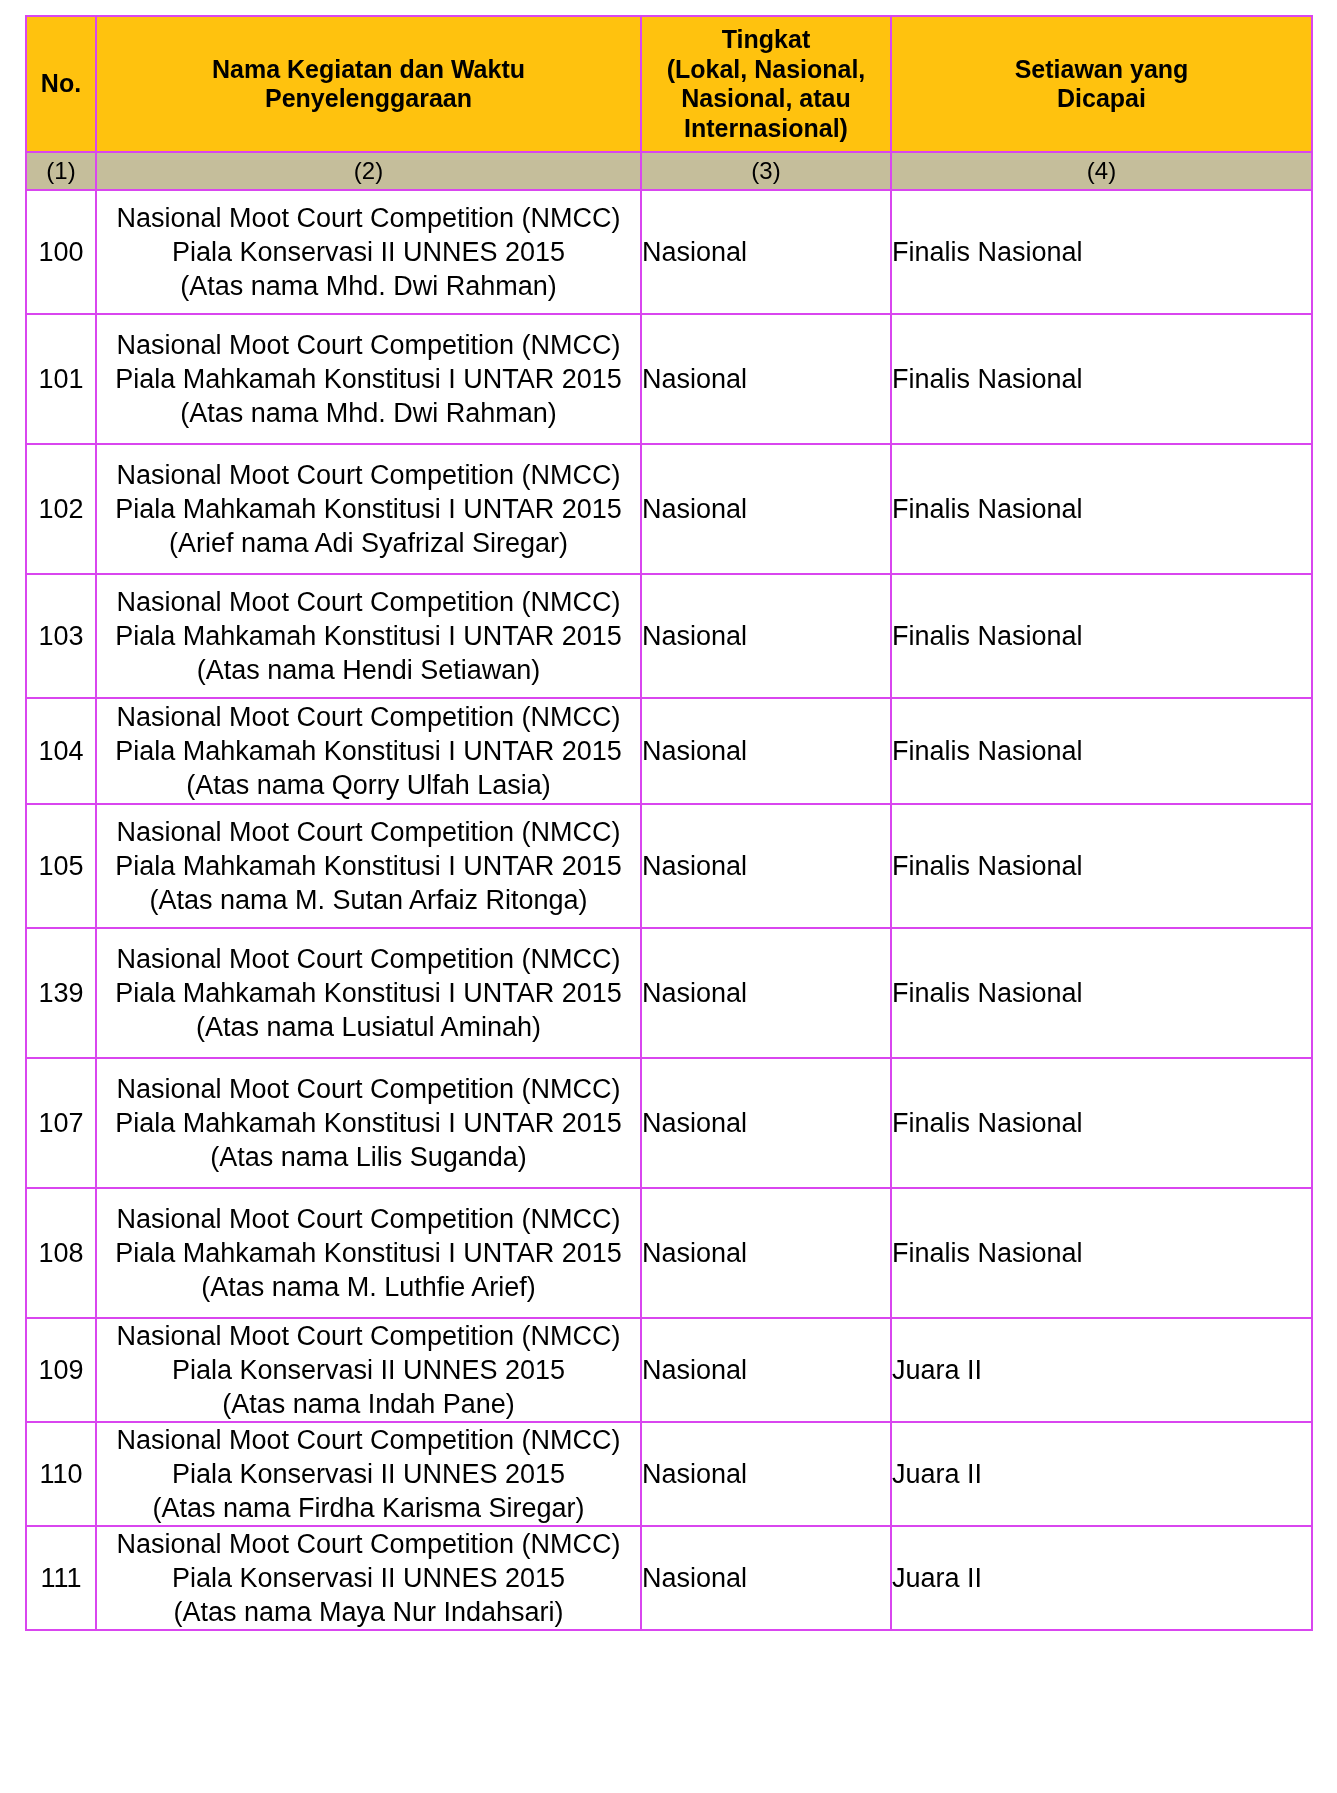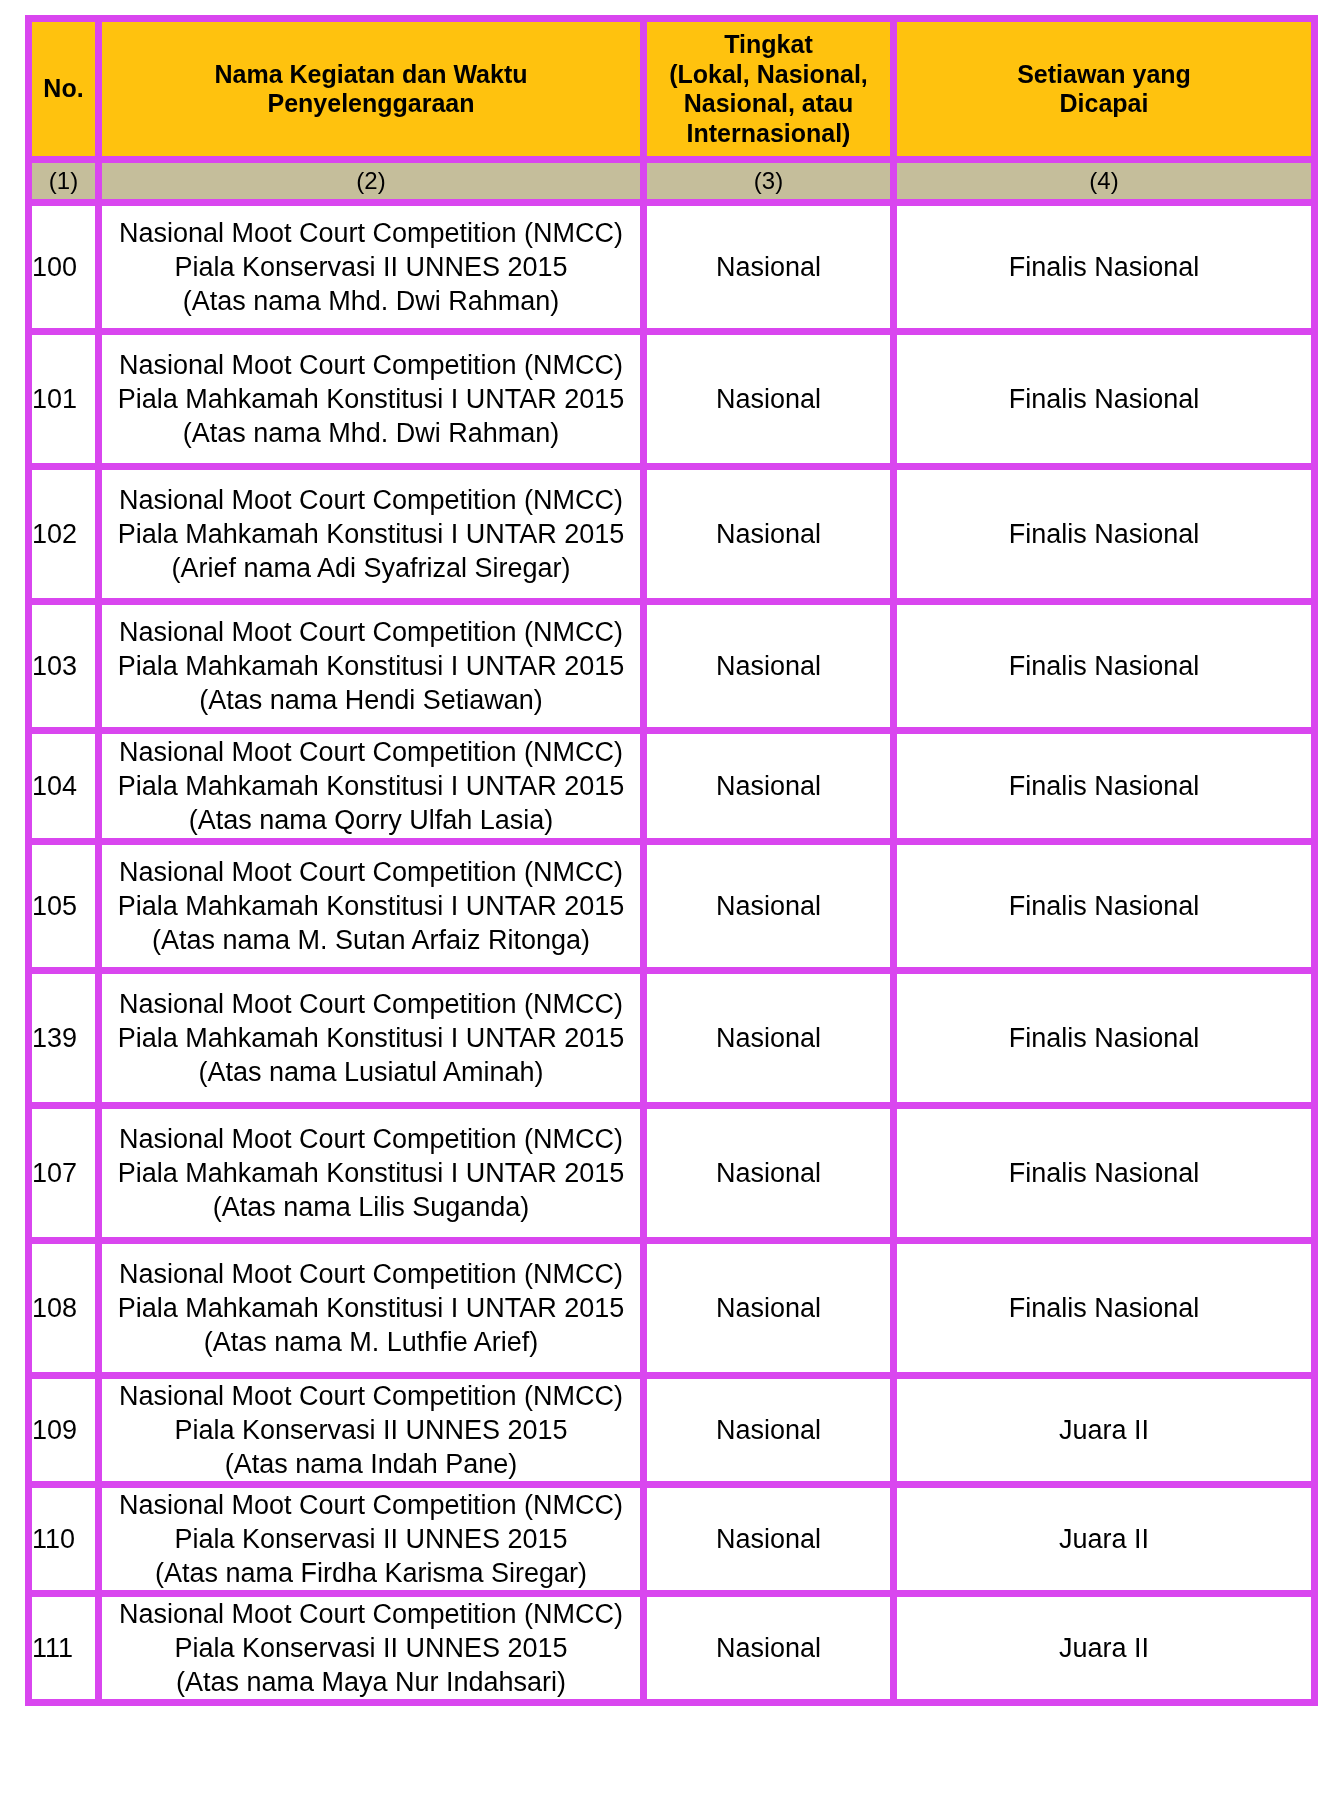--- a/index.html
+++ b/index.html
@@ -28,21 +28,21 @@
     width: 1286px;
   }
 
   table.achievement-table col.c-no    { width: 70px; }
   table.achievement-table col.c-name  { width: 545px; }
   table.achievement-table col.c-level { width: 250px; }
   table.achievement-table col.c-ach   { width: 421px; }
 
   table.achievement-table th,
   table.achievement-table td {
-    border: 7px solid #d946ef;
+    border: 2px solid #d946ef;
     padding: 0;
     vertical-align: middle;
   }
 
   
   tr.header-row th {
     background: #FFC20E;
     font-weight: bold;
     font-size: 25px;
     line-height: 1.18;
@@ -62,37 +62,37 @@
   }
 
   
   tbody tr td {
     background: #ffffff;
     font-size: 27px;
     line-height: 1.26;
   }
 
   td.cell-no {
-    text-align: left;
+    text-align: center;
     font-size: 27px;
   }
 
   td.cell-name {
     text-align: center;
     padding: 6px 10px 6px 14px;
   }
 
   td.cell-name .line {
     display: block;
     white-space: nowrap;
   }
 
   td.cell-level,
   td.cell-ach {
-    text-align: center;
+    text-align: left;
     padding: 4px 6px;
   }
 
   
   tbody tr.h-tall   td { height: 122px; }
   tbody tr.h-tall2  td { height: 128px; }
   tbody tr.h-mid    td { height: 104px; }
   tbody tr.h-short  td { height: 92px; }
 </style>
 </head>

